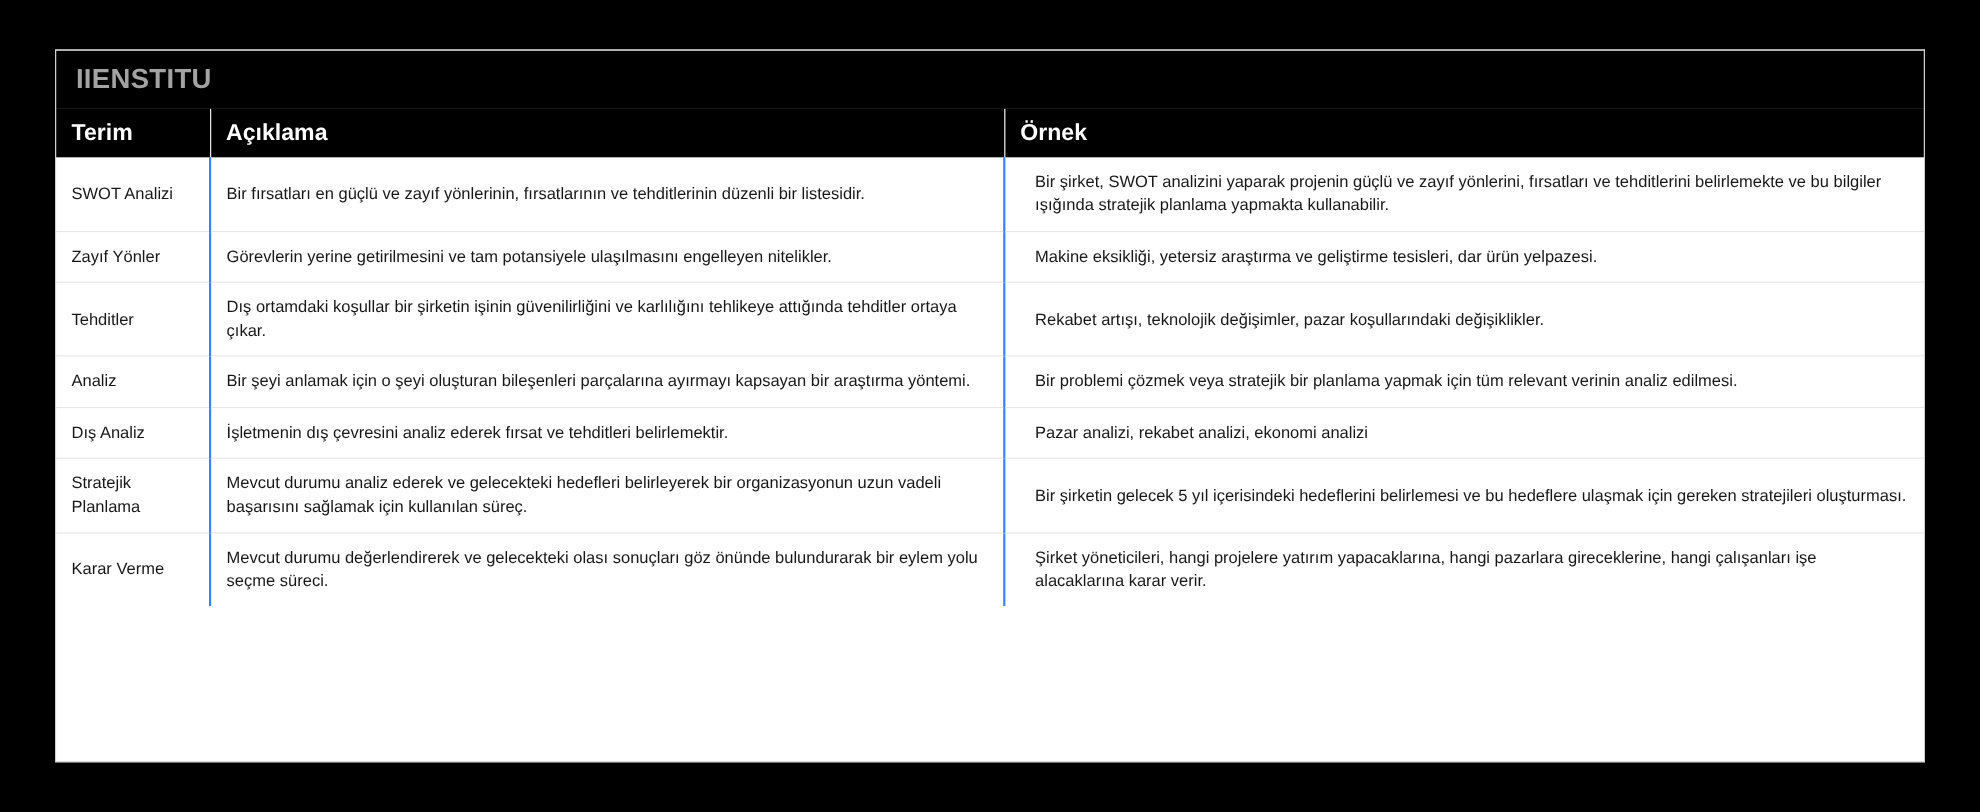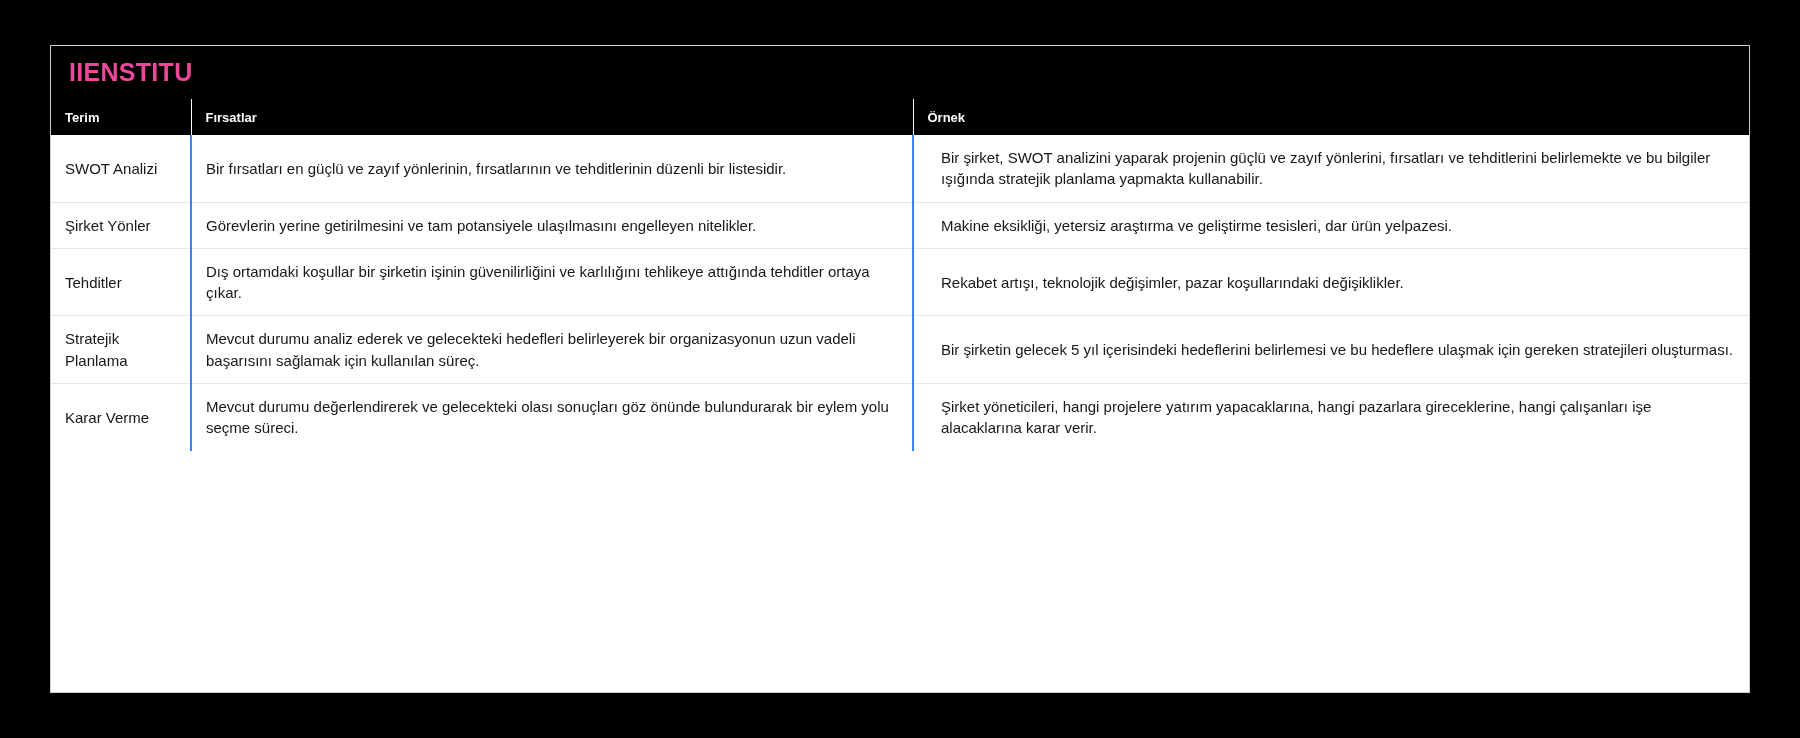--- a/index.html
+++ b/index.html
@@ -33,36 +33,36 @@
   }
   .brand-bar {
     background: #000000;
     height: 53px;
     display: flex;
     align-items: center;
     padding-left: 18px;
     box-sizing: border-box;
   }
   .brand-title {
-    color: #ec4899;
+    color: #a3a3a3;
     font-size: 25px;
     font-weight: bold;
     letter-spacing: 0.3px;
     font-family: "Liberation Sans", sans-serif;
   }
   table.data {
     width: 100%;
     border-collapse: collapse;
     table-layout: fixed;
     font-family: "Liberation Sans", sans-serif;
   }
   table.data thead th {
     background: #000000;
     color: #ffffff;
-    font-size: 13px;
+    font-size: 21px;
     font-weight: bold;
     text-align: left;
     padding: 10px 14px;
     border-right: 1px solid #ffffff;
     box-sizing: border-box;
     height: 36px;
     vertical-align: middle;
   }
   table.data thead th:last-child { border-right: none; }
   table.data tbody td {
@@ -93,39 +93,49 @@
 
     <table class="data">
       <colgroup>
         <col class="col-term">
         <col class="col-desc">
         <col class="col-ornek">
       </colgroup>
       <thead>
         <tr>
           <th>Terim</th>
-          <th>Fırsatlar</th>
+          <th>Açıklama</th>
           <th>Örnek</th>
         </tr>
       </thead>
       <tbody>
         <tr>
           <td>SWOT Analizi</td>
           <td>Bir fırsatları en güçlü ve zayıf yönlerinin, fırsatlarının ve tehditlerinin düzenli bir listesidir.</td>
           <td>Bir şirket, SWOT analizini yaparak projenin güçlü ve zayıf yönlerini, fırsatları ve tehditlerini belirlemekte ve bu bilgiler ışığında stratejik planlama yapmakta kullanabilir.</td>
         </tr>
         <tr>
-          <td>Şirket Yönler</td>
+          <td>Zayıf Yönler</td>
           <td>Görevlerin yerine getirilmesini ve tam potansiyele ulaşılmasını engelleyen nitelikler.</td>
           <td>Makine eksikliği, yetersiz araştırma ve geliştirme tesisleri, dar ürün yelpazesi.</td>
         </tr>
         <tr>
           <td>Tehditler</td>
           <td>Dış ortamdaki koşullar bir şirketin işinin güvenilirliğini ve karlılığını tehlikeye attığında tehditler ortaya çıkar.</td>
           <td>Rekabet artışı, teknolojik değişimler, pazar koşullarındaki değişiklikler.</td>
+        </tr>
+        <tr>
+          <td>Analiz</td>
+          <td>Bir şeyi anlamak için o şeyi oluşturan bileşenleri parçalarına ayırmayı kapsayan bir araştırma yöntemi.</td>
+          <td>Bir problemi çözmek veya stratejik bir planlama yapmak için tüm relevant verinin analiz edilmesi.</td>
+        </tr>
+        <tr>
+          <td>Dış Analiz</td>
+          <td>İşletmenin dış çevresini analiz ederek fırsat ve tehditleri belirlemektir.</td>
+          <td>Pazar analizi, rekabet analizi, ekonomi analizi</td>
         </tr>
         <tr>
           <td>Stratejik Planlama</td>
           <td>Mevcut durumu analiz ederek ve gelecekteki hedefleri belirleyerek bir organizasyonun uzun vadeli başarısını sağlamak için kullanılan süreç.</td>
           <td>Bir şirketin gelecek 5 yıl içerisindeki hedeflerini belirlemesi ve bu hedeflere ulaşmak için gereken stratejileri oluşturması.</td>
         </tr>
         <tr>
           <td>Karar Verme</td>
           <td>Mevcut durumu değerlendirerek ve gelecekteki olası sonuçları göz önünde bulundurarak bir eylem yolu seçme süreci.</td>
           <td>Şirket yöneticileri, hangi projelere yatırım yapacaklarına, hangi pazarlara gireceklerine, hangi çalışanları işe alacaklarına karar verir.</td>

